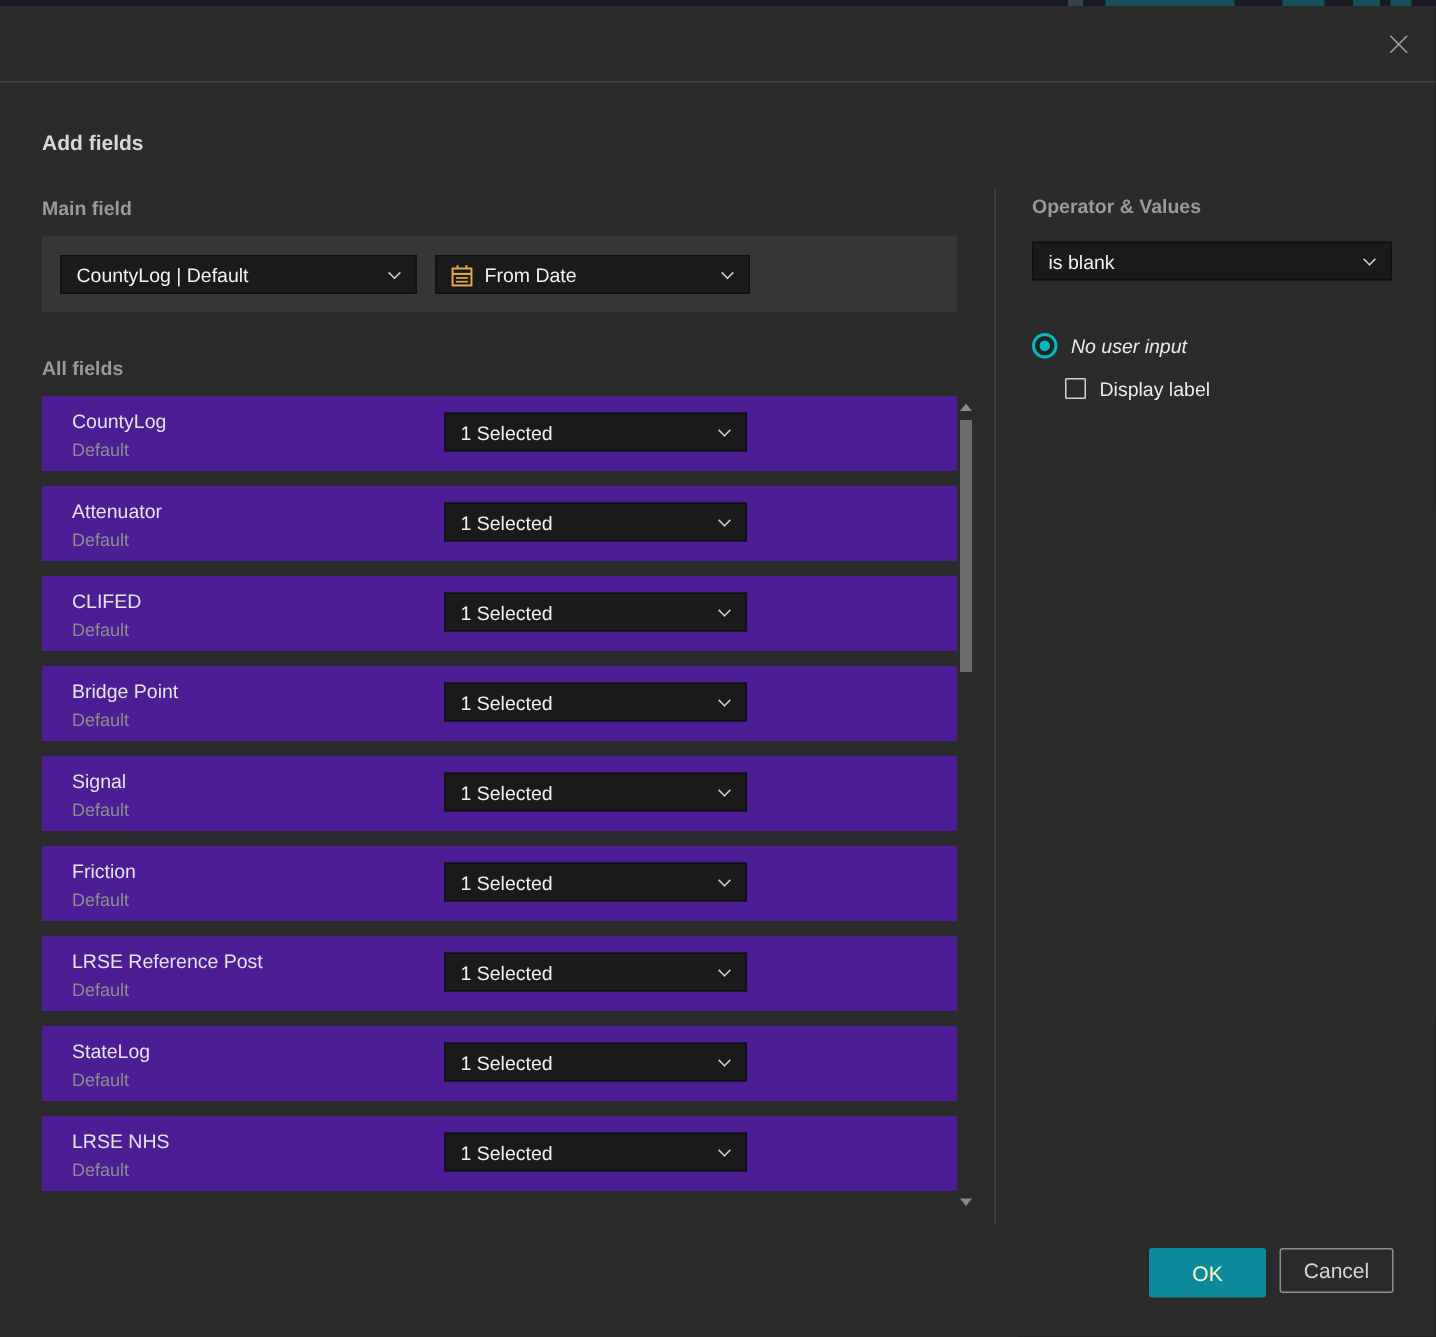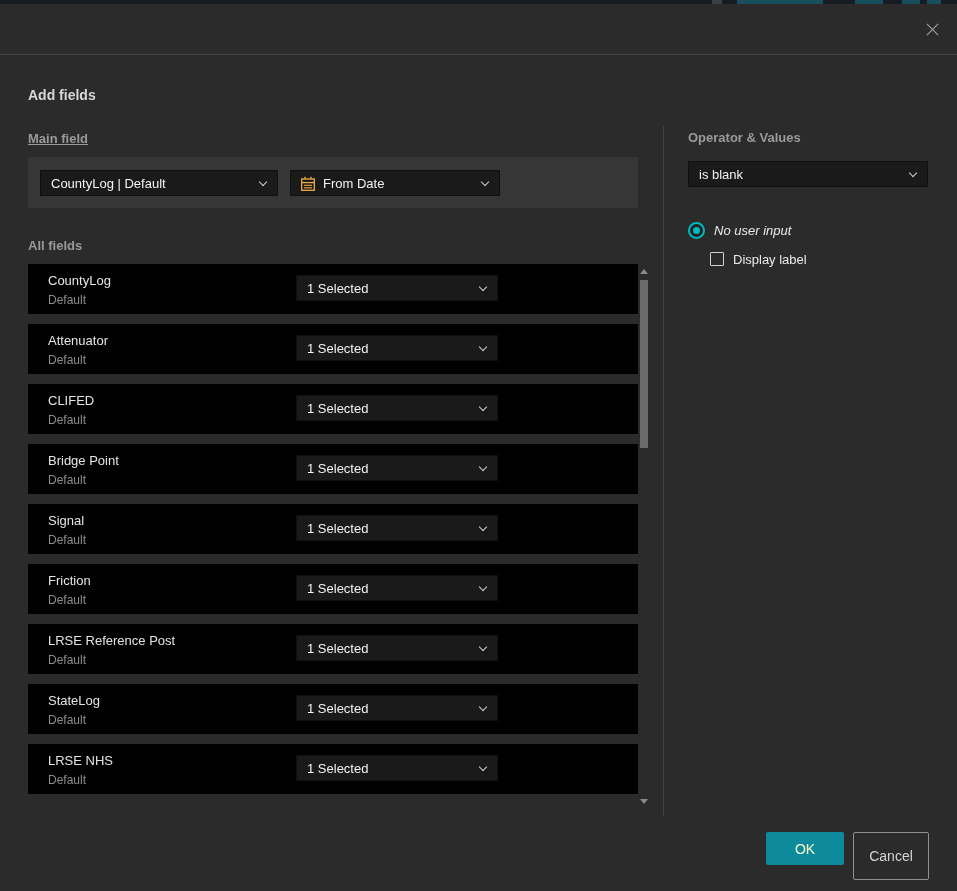--- a/index.html
+++ b/index.html
@@ -11,38 +11,38 @@
 
   .modal-title { position:absolute; left:12px; top:19px; font-size:15px; font-weight:700;
                  color:#f1f1f1; letter-spacing:.2px; }
   .close-btn { position:absolute; right:8px; top:8px; width:34px; height:34px;
                background:transparent; border:none; display:flex; align-items:center;
                justify-content:center; cursor:pointer; color:#a3a3a3; }
   .header-divider { position:absolute; left:0; top:50px; width:957px; height:1px; background:#454545; }
 
   .section-title { position:absolute; left:28px; top:83px; font-size:14px; font-weight:700; color:#d8d8d8; }
   .label { position:absolute; font-size:13px; font-weight:700; color:#9a9a9a; }
-  .main-field-label { left:28px; top:127px;text-decoration:underline; }
+  .main-field-label { left:28px; top:127px; }
   .all-fields-label { left:28px; top:234px; }
   .op-label { left:688px; top:126px; }
 
   .main-field-box { position:absolute; left:28px; top:153px; width:610px; height:51px; background:#363636; }
 
   .dd { background:#1a1a1a; border:1px solid #101010; position:absolute; height:26px;
         display:flex; align-items:center; padding:0 26px 0 10px; cursor:pointer; }
   .dd-text { font-size:13px; color:#f2f2f2; white-space:nowrap; }
   .chev { position:absolute; right:11px; top:50%; width:6px; height:6px;
           border-right:1.6px solid #cfcfcf; border-bottom:1.6px solid #cfcfcf;
           transform:translateY(-68%) rotate(45deg); }
   .dd-layer { left:12px; top:13px; width:238px; }
   .dd-field { left:262px; top:13px; width:210px; padding-left:32px; }
   .cal { position:absolute; left:9px; top:5px; width:16px; height:16px; color:#edab43; }
 
   .fields-list { position:absolute; left:28px; top:260px; width:610px; }
-  .field-row { position:relative; width:610px; height:50px; background:#000000; margin-bottom:10px; }
+  .field-row { position:relative; width:610px; height:50px; background:#4c1d95; margin-bottom:10px; }
   .row-name { position:absolute; left:20px; top:9px; font-size:13px; color:#e4e4e4; }
   .row-sub  { position:absolute; left:20px; top:29px; font-size:12px; color:#8d8d8d; }
   .row-dd   { left:268px; top:11px; width:202px; }
 
   .scrollbar { position:absolute; left:637px; top:260px; width:14px; height:545px; }
   .sb-up   { position:absolute; left:3px; top:5px; width:0; height:0;
              border-left:4px solid transparent; border-right:4px solid transparent;
              border-bottom:5px solid #8a8a8a; cursor:pointer; }
   .sb-down { position:absolute; left:3px; bottom:5px; width:0; height:0;
              border-left:4px solid transparent; border-right:4px solid transparent;
@@ -59,21 +59,21 @@
   .radio-dot { width:7px; height:7px; border-radius:50%; background:#00b9c1; }
   .radio-label { margin-left:9px; font-size:13px; color:#eaeaea; }
 
   .check-row { position:absolute; left:710px; top:248px; display:flex; align-items:flex-start; cursor:pointer; }
   .checkbox { width:14px; height:14px; border:1.4px solid #d2d2d2; border-radius:1px; background:transparent; }
   .check-label { margin-left:9px; font-size:13px; color:#eaeaea; }
 
   .btn-ok { position:absolute; left:766px; top:828px; width:78px; height:33px;
             background:#0d8a9c; color:#fef9c3; border:none; border-radius:2px;
             font-size:14px; font-family:"Liberation Sans",sans-serif; cursor:pointer; }
-  .btn-cancel { position:absolute; left:853px; top:828px; width:76px; height:48px;
+  .btn-cancel { position:absolute; left:853px; top:828px; width:76px; height:30px;
                 background:transparent; color:#d4d4d4; border:1px solid #8f8f8f; border-radius:2px;
                 font-size:14px; font-family:"Liberation Sans",sans-serif; cursor:pointer; }
 </style>
 </head>
 <body>
 
 <div>
   <div class="frag" style="left:712px;width:10px;background:#3a4144;"></div>
   <div class="frag" style="left:737px;width:86px;background:#17505c;"></div>
   <div class="frag" style="left:855px;width:28px;background:#17505c;"></div>

